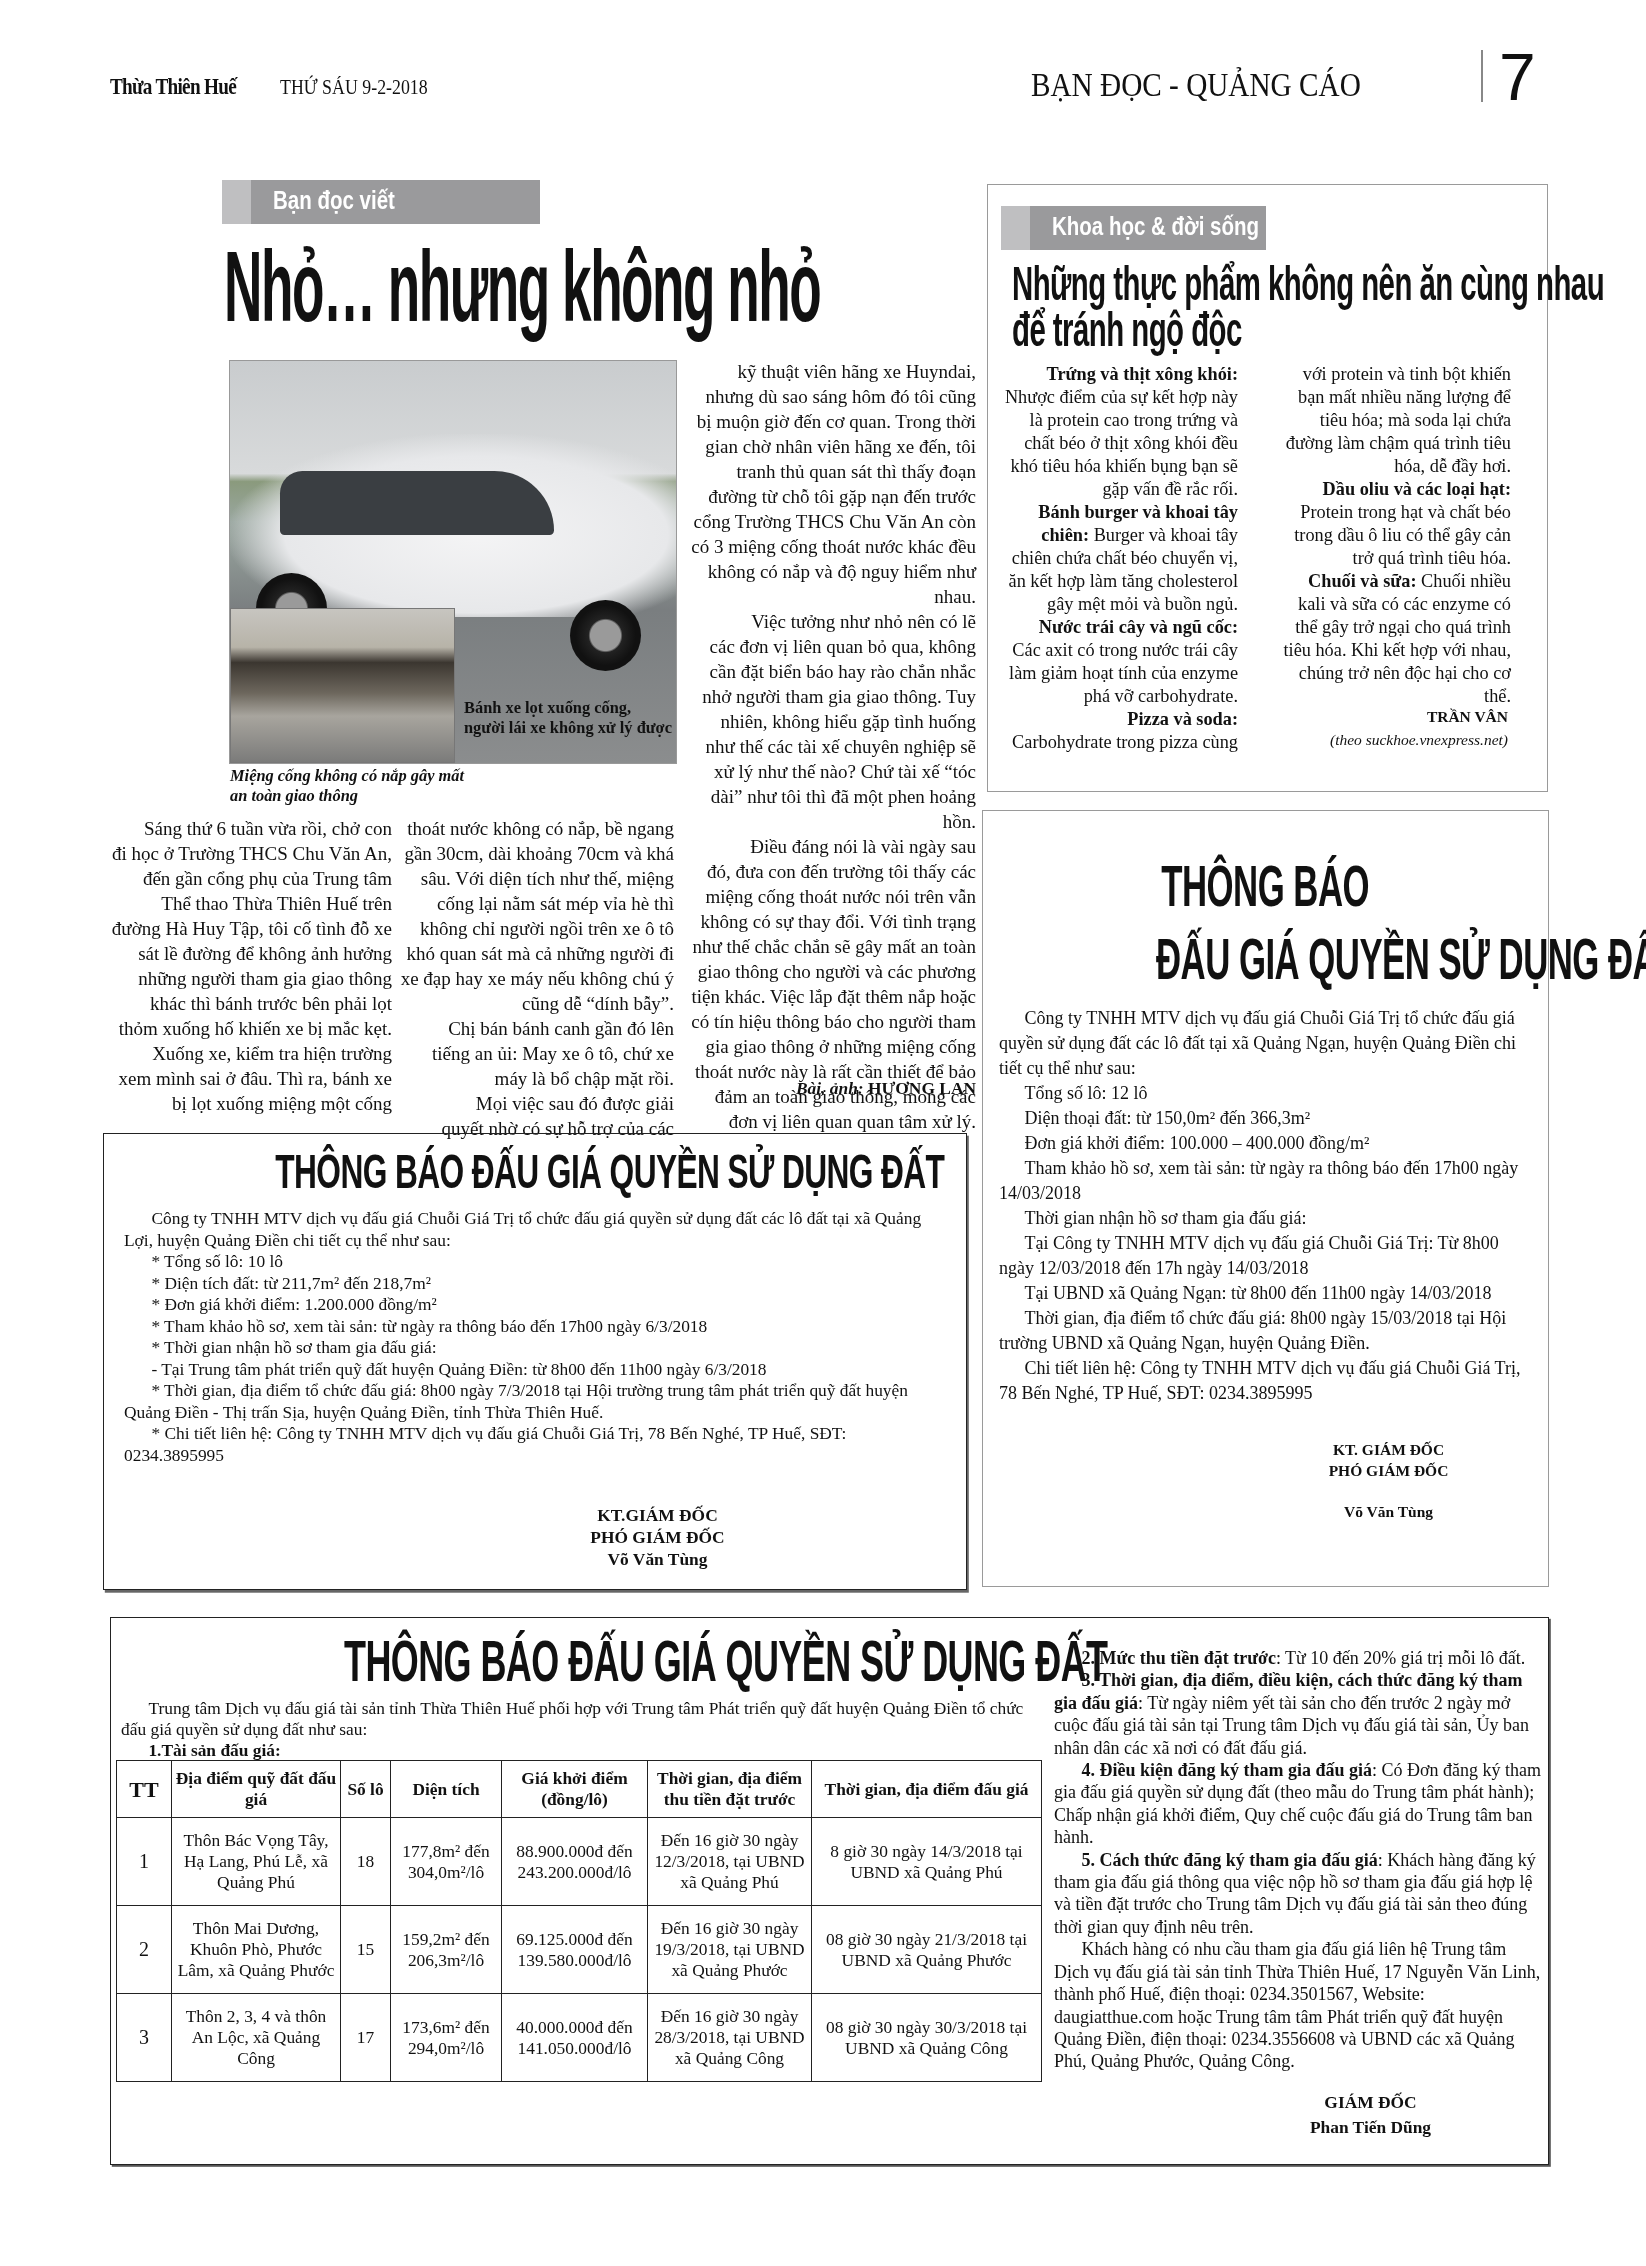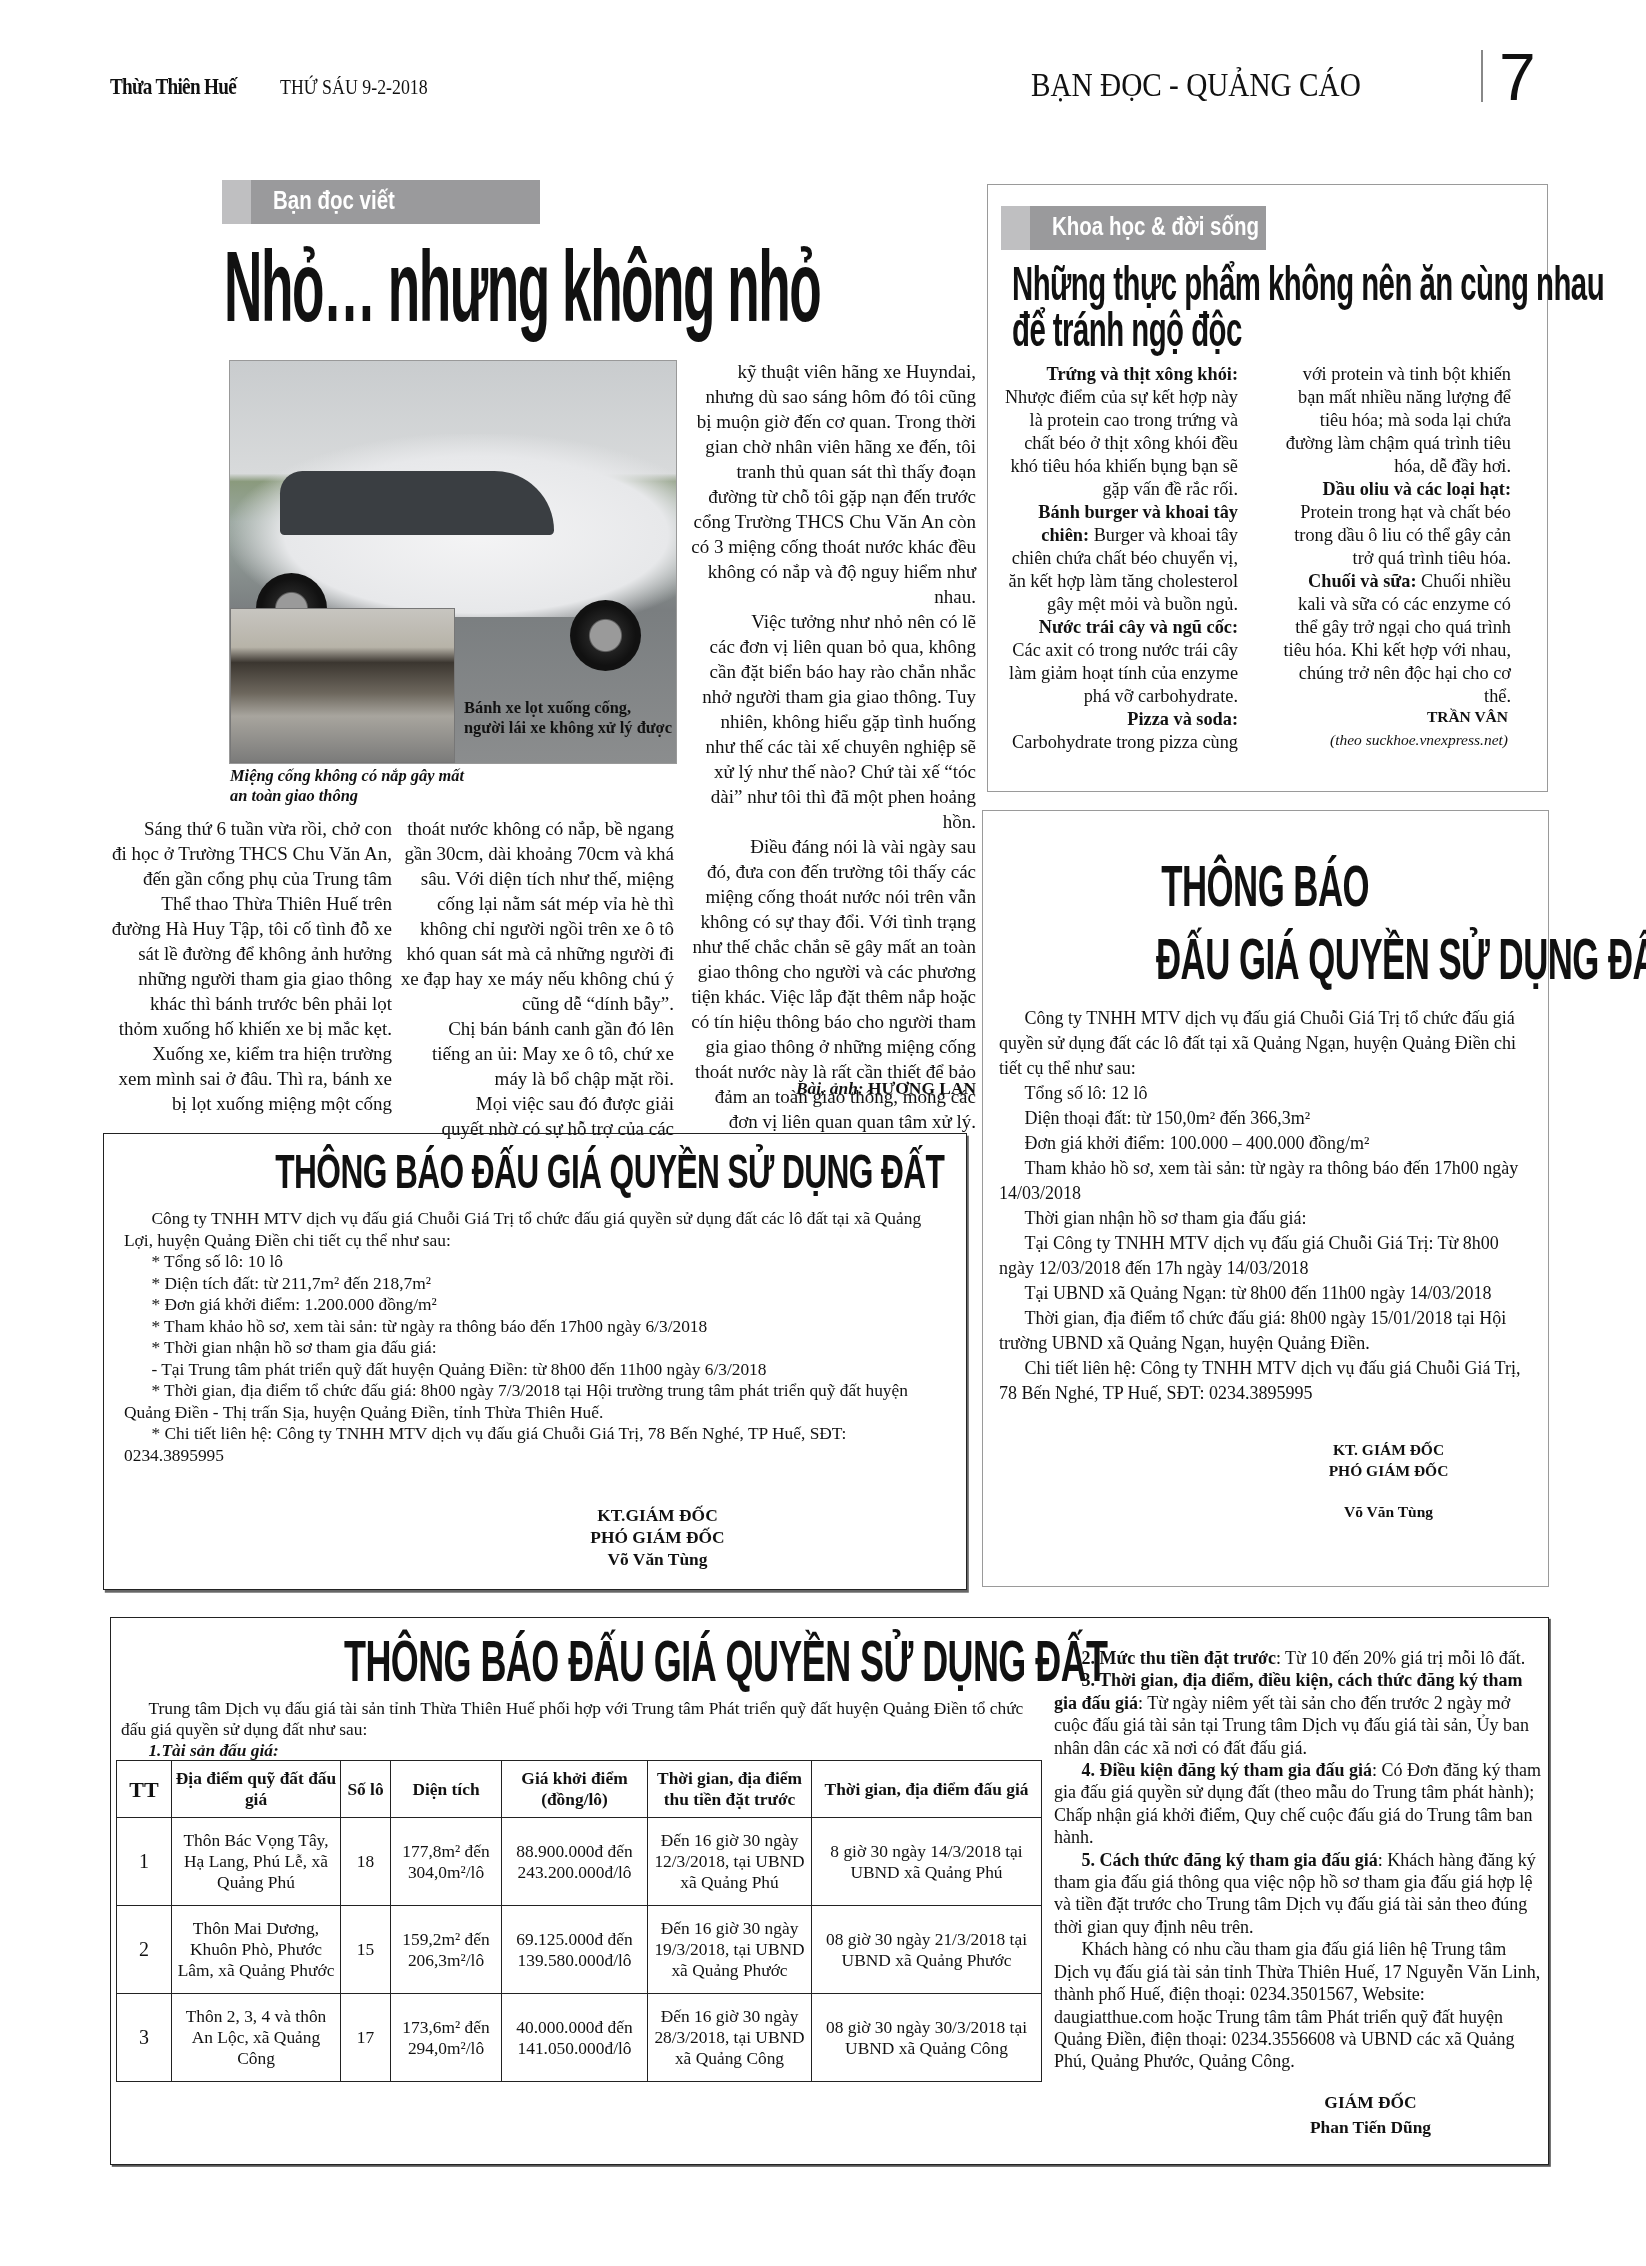--- a/index.html
+++ b/index.html
@@ -68,21 +68,21 @@
   #adL-body { left: 124px; top: 1208px; width: 822px; font-size: 17.4px; line-height: 21.5px; }
   #adL-body p { text-indent: 27.4px; }
   #adL-sign { left: 548px; top: 1504px; width: 219px; text-align: center; font-size: 17.4px; line-height: 22px; font-weight: 700; }
 
   
   #box-ad-bottom { left: 110px; top: 1617px; width: 1439px; height: 548px; border: 1.8px solid #222; box-shadow: 1.8px 1.8px 0 #555; }
   #adB-title { left: 110px; top: 1629px; width: 932px; text-align: center; font-size: 58px; line-height: 64px; }
   #adB-title span { display: inline-block; transform: scaleX(0.62); transform-origin: center top; white-space: nowrap; }
   #adB-intro { left: 121px; top: 1698px; width: 918px; font-size: 17.4px; line-height: 21px; }
   #adB-intro p { text-indent: 27.4px; }
-  #adB-intro .sub { font-weight: 700; margin-top: 0; font-style: italic; }
+  #adB-intro .sub { font-weight: 700; margin-top: 0; }
   #adB-table { left: 116px; top: 1760px; width: 926px; border-collapse: collapse; font-size: 17.4px; line-height: 21px; }
   #adB-table th, #adB-table td { border: 1.4px solid #222; text-align: center; vertical-align: middle; padding: 3.7px 3.7px; }
   #adB-table th { font-weight: 700; height: 57px; }
   #adB-table th.tt { font-size: 22px; }
   #adB-table td { height: 88px; }
   #adB-table td.idx { font-size: 20px; }
   #adB-right { left: 1054px; top: 1647px; width: 489px; font-size: 18px; line-height: 22.4px; }
   #adB-right p { text-indent: 27.4px; }
   #adB-sign { left: 1279px; top: 2090px; width: 183px; text-align: center; font-size: 17.4px; line-height: 25px; font-weight: 700; }
 </style>
@@ -167,21 +167,21 @@
 <div class="abs cond" id="adR-title2"><span>ĐẤU GIÁ QUYỀN SỬ DỤNG ĐẤT</span></div>
 <div class="abs" id="adR-body">
   <p>Công ty TNHH MTV dịch vụ đấu giá Chuỗi Giá Trị tổ chức đấu giá quyền sử dụng đất các lô đất tại xã Quảng Ngạn, huyện Quảng Điền chi tiết cụ thể như sau:</p>
   <p>Tổng số lô: 12 lô</p>
   <p>Diện thoại đất: từ 150,0m² đến 366,3m²</p>
   <p>Đơn giá khởi điểm: 100.000 – 400.000 đồng/m²</p>
   <p>Tham khảo hồ sơ, xem tài sản: từ ngày ra thông báo đến 17h00 ngày 14/03/2018</p>
   <p>Thời gian nhận hồ sơ tham gia đấu giá:</p>
   <p>Tại Công ty TNHH MTV dịch vụ đấu giá Chuỗi Giá Trị: Từ 8h00 ngày 12/03/2018 đến 17h ngày 14/03/2018</p>
   <p>Tại UBND xã Quảng Ngạn: từ 8h00 đến 11h00 ngày 14/03/2018</p>
-  <p>Thời gian, địa điểm tổ chức đấu giá: 8h00 ngày 15/01/2018 tại Hội trường UBND xã Quảng Ngạn, huyện Quảng Điền.</p>
+  <p>Thời gian, địa điểm tổ chức đấu giá: 8h00 ngày 15/03/2018 tại Hội trường UBND xã Quảng Ngạn, huyện Quảng Điền.</p>
   <p>Chi tiết liên hệ: Công ty TNHH MTV dịch vụ đấu giá Chuỗi Giá Trị, 78 Bến Nghé, TP Huế, SĐT: 0234.3895995</p>
 </div>
 <div class="abs" id="adR-sign">
   <div>KT. GIÁM ĐỐC</div>
   <div>PHÓ GIÁM ĐỐC</div>
   <div class="nm">Võ Văn Tùng</div>
 </div>
 
 <div class="abs" id="box-ad-left"></div>
 <div class="abs cond" id="adL-title"><span>THÔNG BÁO ĐẤU GIÁ QUYỀN SỬ DỤNG ĐẤT</span></div>

